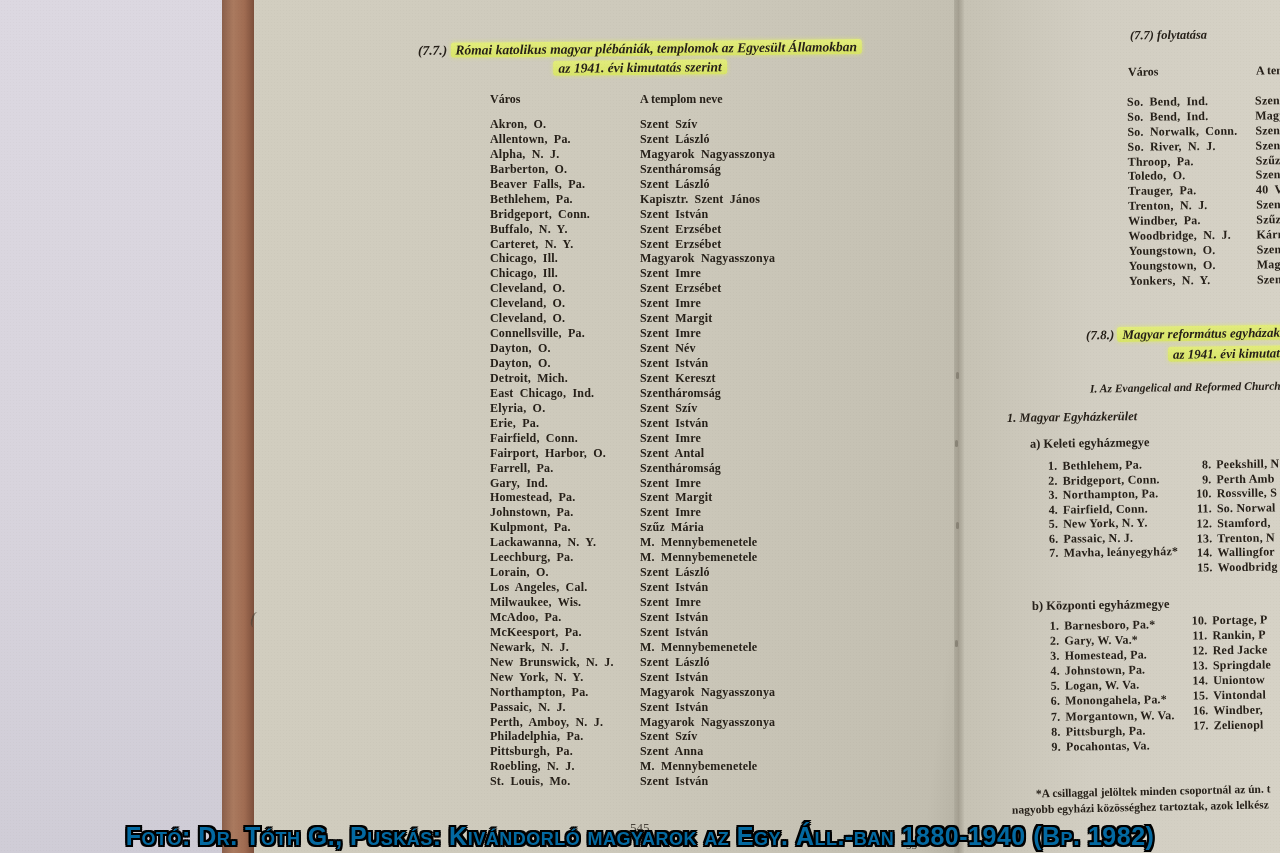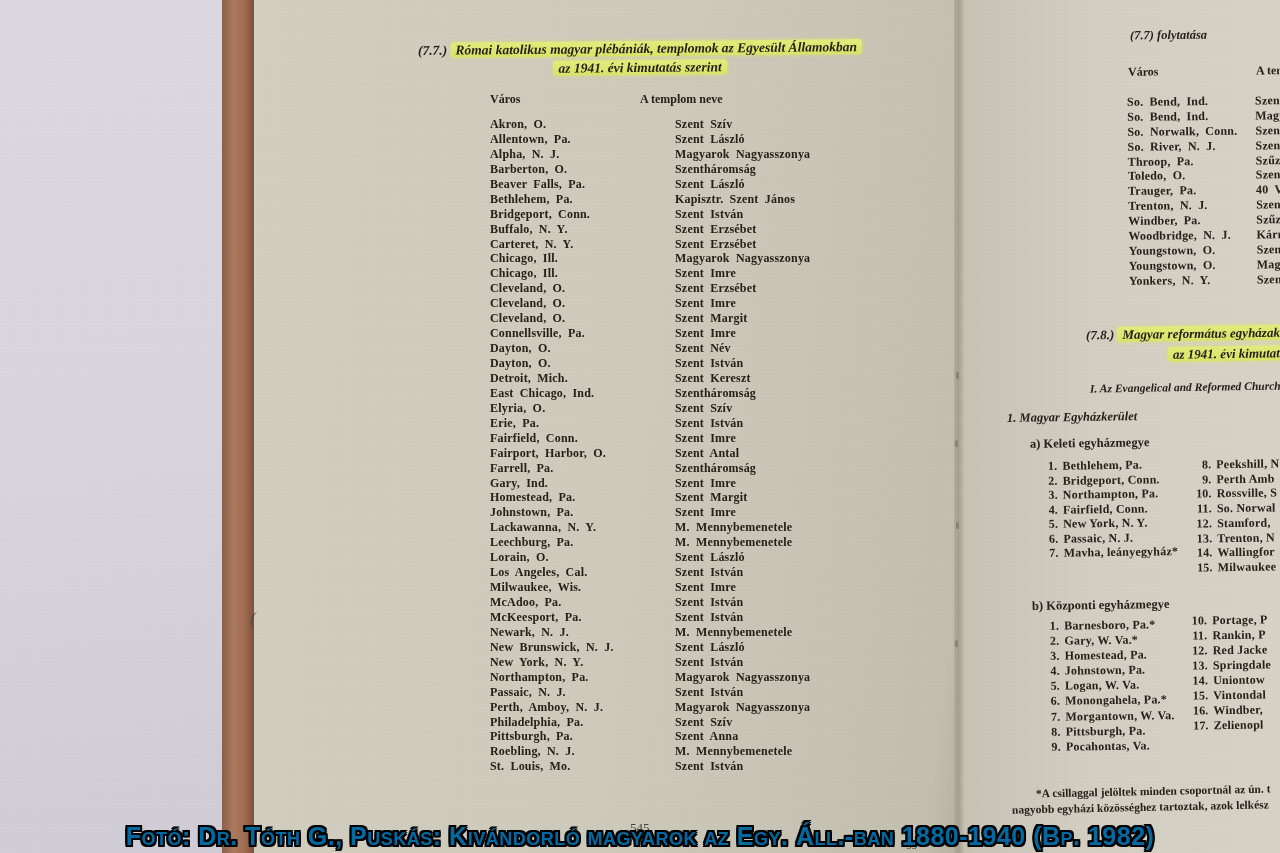--- a/index.html
+++ b/index.html
@@ -30,21 +30,21 @@
   .hl{background:linear-gradient(180deg,#e2ec7c,#d8e468);padding:0 5px;border-radius:3px;
       box-shadow:0 0 4px rgba(222,232,110,.85);}
 
   
   .lp-title{left:330px;top:39px;width:620px;text-align:center;font-size:13.5px;
             line-height:19px;font-weight:bold;transform:rotate(-0.5deg);}
   .lp-head{left:490px;top:92px;font-size:12px;font-weight:bold;display:flex;}
   .lp-head .c1{display:inline-block;width:150px;}
   .rows{display:block;font-size:12px;font-weight:bold;letter-spacing:.2px;word-spacing:3px;}
   .lp-rows{left:490px;top:117px;width:420px;}
-  .lp-rows .row{display:flex;height:14.95px;line-height:14.95px;gap:35px;}
+  .lp-rows .row{display:flex;height:14.95px;line-height:14.95px;}
   .lp-rows .city{display:inline-block;width:150px;}
   
   .rp-rows{left:1128px;top:94px;width:160px;}
   .rp-rows .row{display:flex;height:14.9px;line-height:14.9px;}
   .rp-rows .city{display:inline-block;width:128px;}
   .rp-head{left:1128px;top:64px;font-size:12px;font-weight:bold;display:flex;transform:rotate(-0.6deg);}
   .rp-head .c1{display:inline-block;width:128px;}
   .list{font-size:12px;font-weight:bold;letter-spacing:.2px;}
   .list .li{display:flex;}
   .list .num{display:inline-block;text-align:right;margin-right:5px;}
@@ -216,20 +216,24 @@
       <div class="row">
         <span class="city">Homestead, Pa.</span>
         <span class="church">Szent Margit</span>
       </div>
 
       <div class="row">
         <span class="city">Johnstown, Pa.</span>
         <span class="church">Szent Imre</span>
       </div>
 
+      <div class="row">
+        <span class="city">Kulpmont, Pa.</span>
+        <span class="church">Szűz Mária</span>
+      </div>
 
       <div class="row">
         <span class="city">Lackawanna, N. Y.</span>
         <span class="church">M. Mennybemenetele</span>
       </div>
 
       <div class="row">
         <span class="city">Leechburg, Pa.</span>
         <span class="church">M. Mennybemenetele</span>
       </div>
@@ -470,21 +474,21 @@
         <span>Trenton, N</span>
       </div>
 
       <div class="li">
         <span class="num">14.</span>
         <span>Wallingfor</span>
       </div>
 
       <div class="li">
         <span class="num">15.</span>
-        <span>Milwaukee</span>
+        <span>Woodbridg</span>
       </div>
     </div>
 
   <div class="txt bold" style="left:1032px;top:598px;font-size:12.5px;transform:rotate(-0.8deg)">b) Központi egyházmegye</div>
 
   <div class="txt list n16" style="left:1044px;top:618px;line-height:15.1px;transform:rotate(-0.8deg)">
 
       <div class="li">
         <span class="num">1.</span>
         <span>Barnesboro, Pa.*</span>

